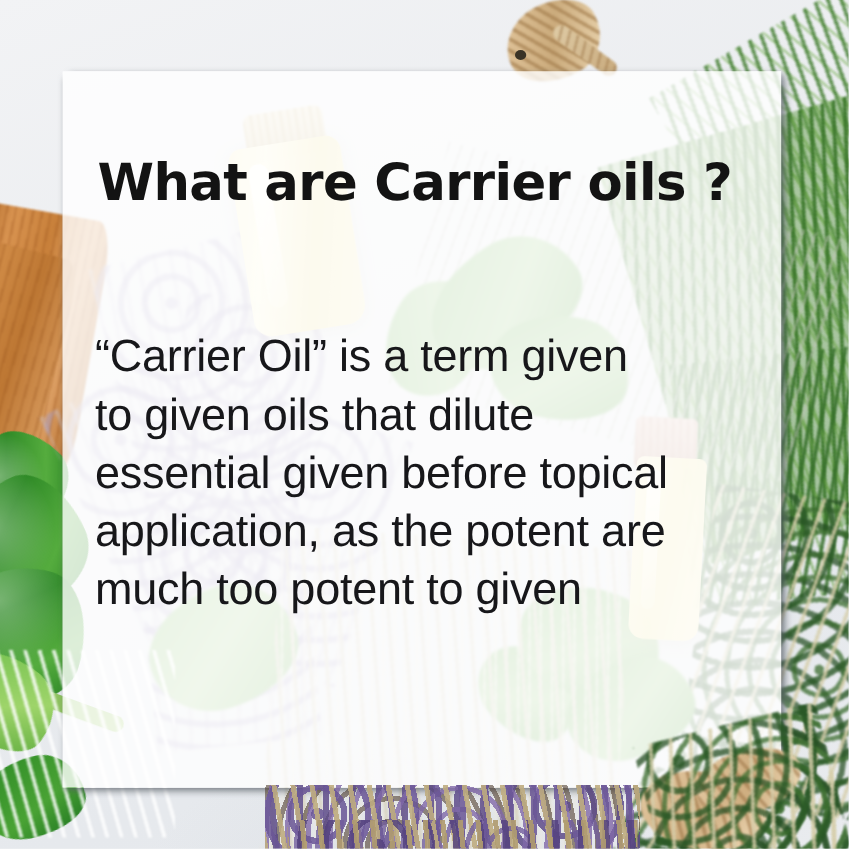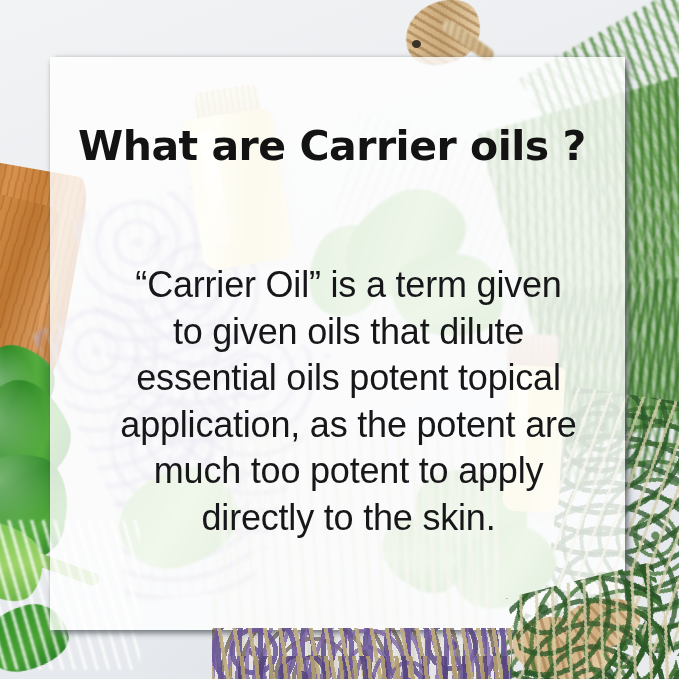--- a/index.html
+++ b/index.html
@@ -376,21 +376,21 @@
     position:absolute;
     left:76px; top:262px;
     width:545px;
     font-family:"Liberation Sans", sans-serif;
     font-size:36px;
     font-weight:300;
     line-height:46.5px;
     letter-spacing:-.2px;
     color:#17171a;
   }
-  .body .ln { display:block; white-space:nowrap;text-align:center; }
+  .body .ln { display:block; white-space:nowrap; }
 </style>
 </head>
 <body>
 
 <div id="stage">
 
   <div class="photo">
 
     <div class="cinnamon"></div>
     <div class="cinnamon b"></div>
@@ -452,20 +452,19 @@
   <div class="twine2 tb"></div>
   <div class="thyme t2"></div>
 
   <div class="textlayer">
 
     <div class="heading">What are Carrier oils ?</div>
 
     <div class="body">
       <span class="ln">“Carrier Oil” is a term given</span>
       <span class="ln">to given oils that dilute</span>
-      <span class="ln">essential oils potent topical</span>
+      <span class="ln">essential given before topical</span>
       <span class="ln">application, as the potent are</span>
-      <span class="ln">much too potent to apply</span>
-      <span class="ln">directly to the skin.</span>
+      <span class="ln">much too potent to given</span>
     </div>
   </div>
 
 </div>
 
 </body></html>

